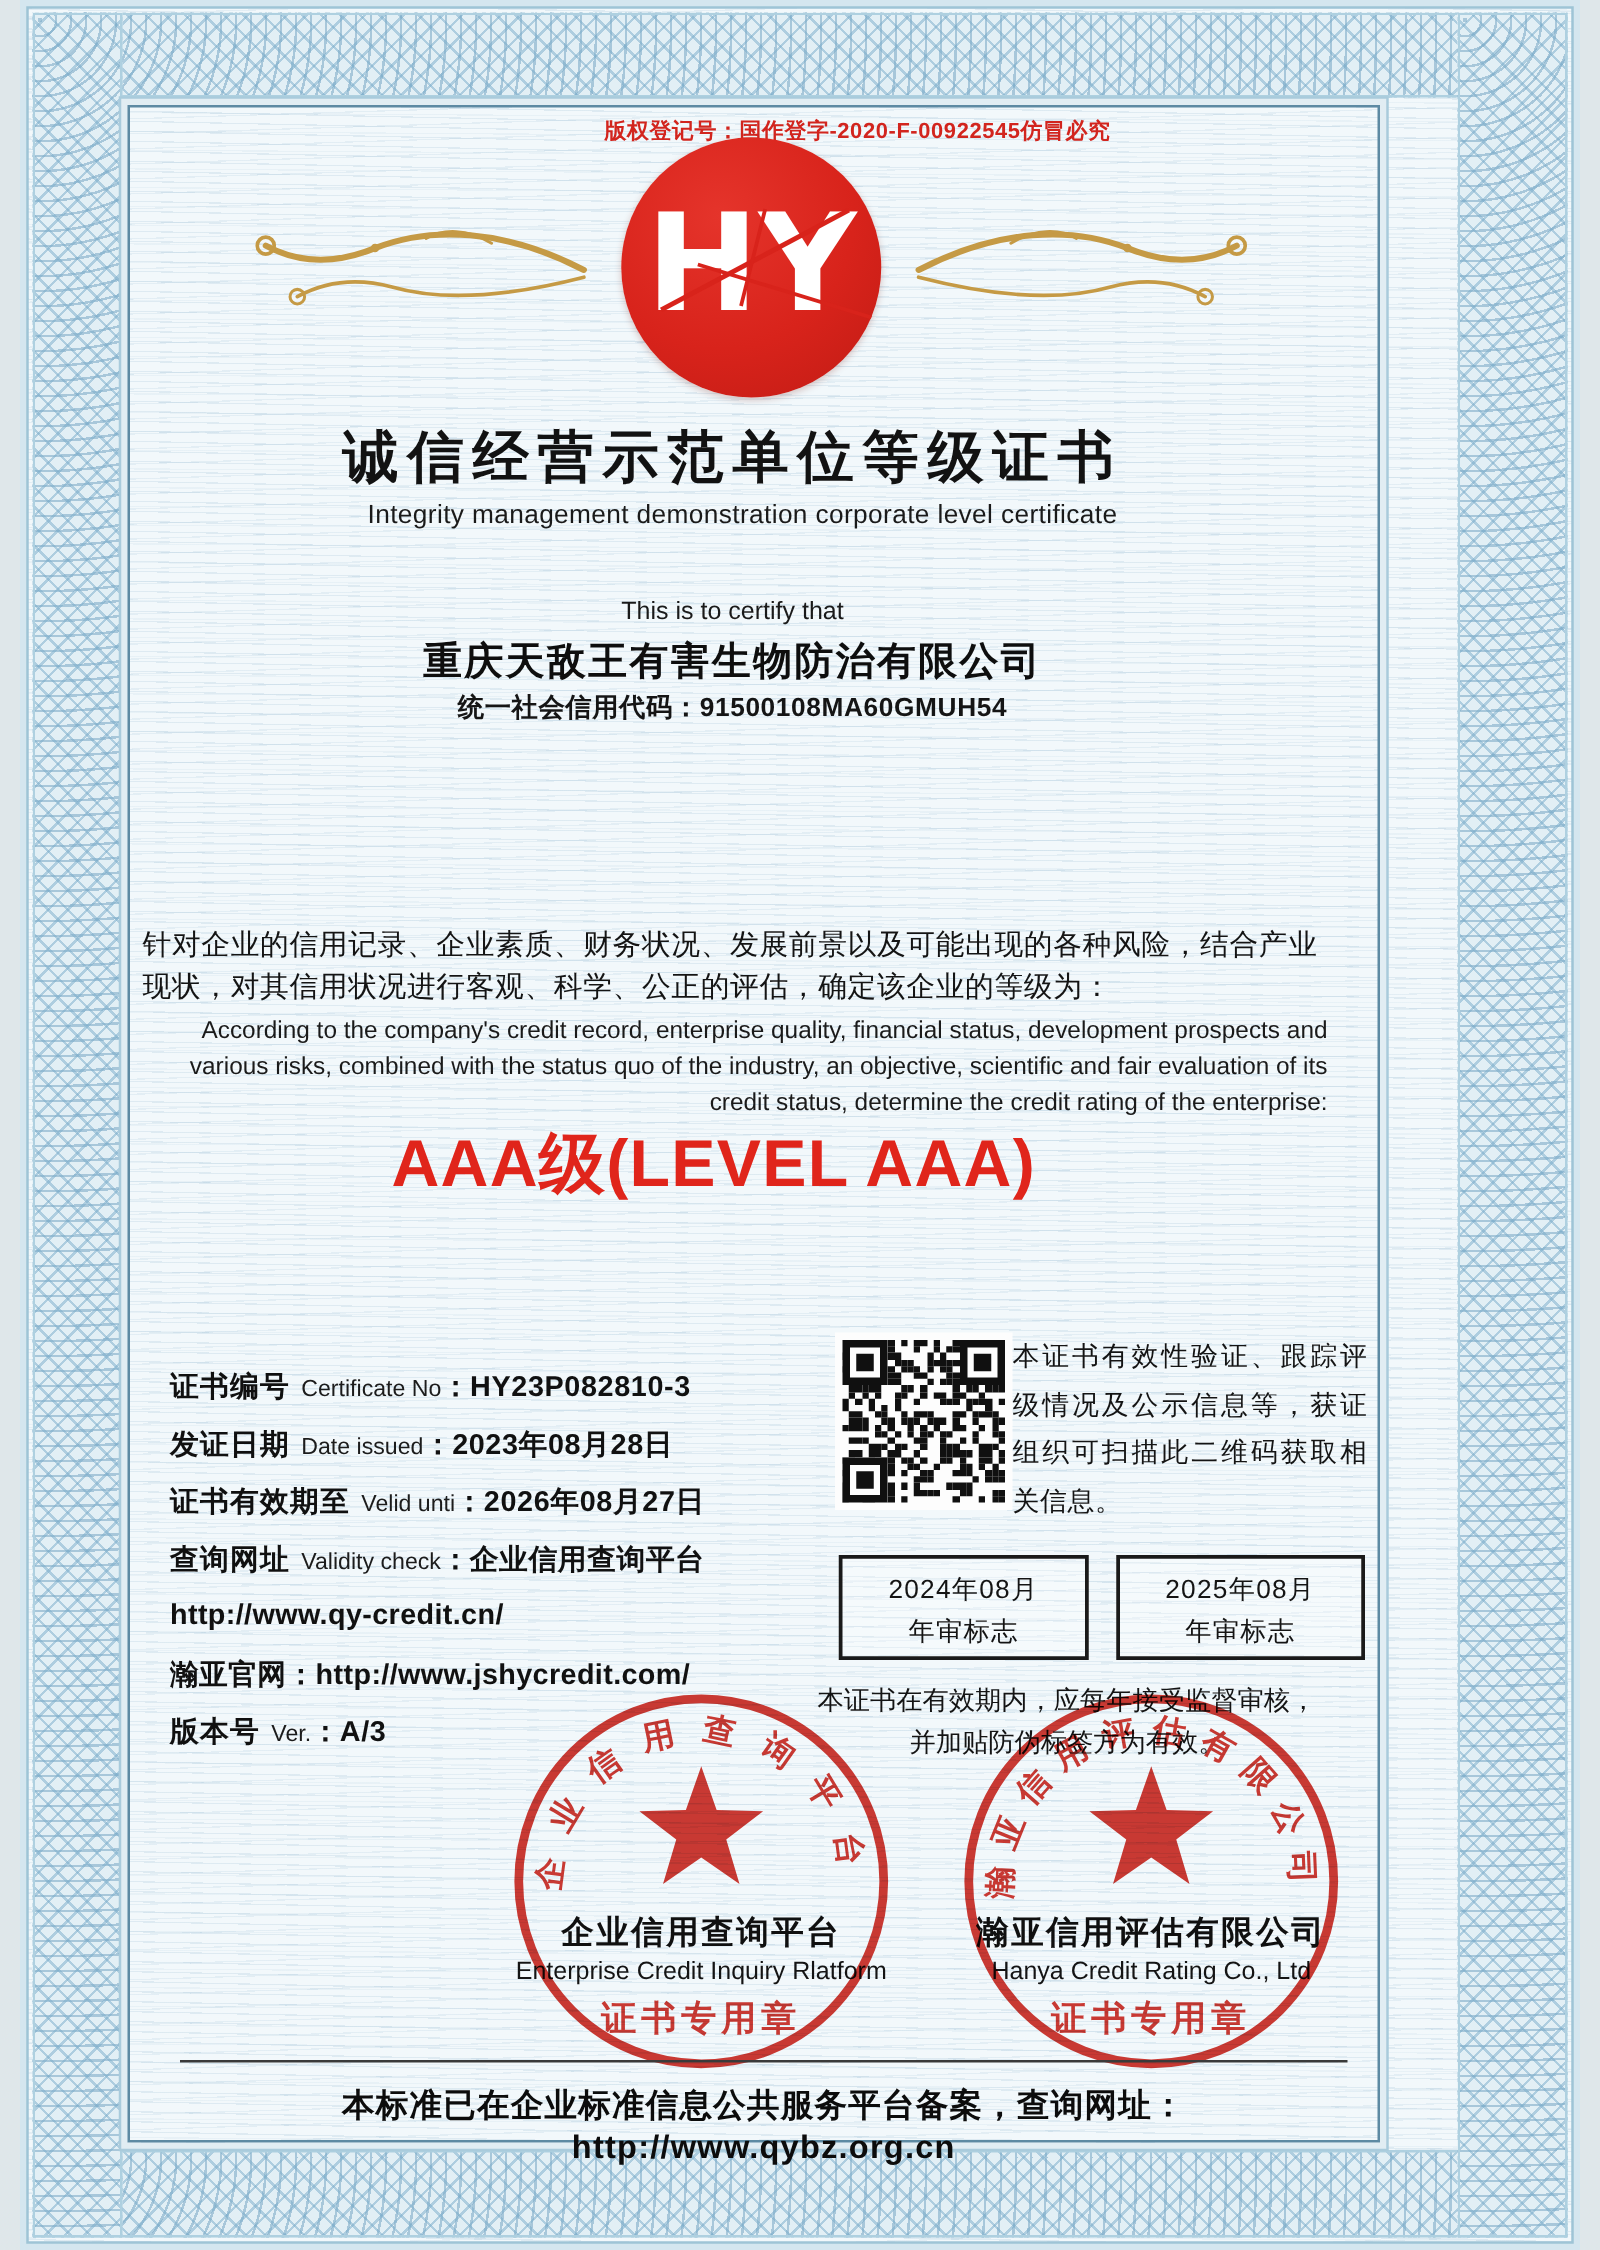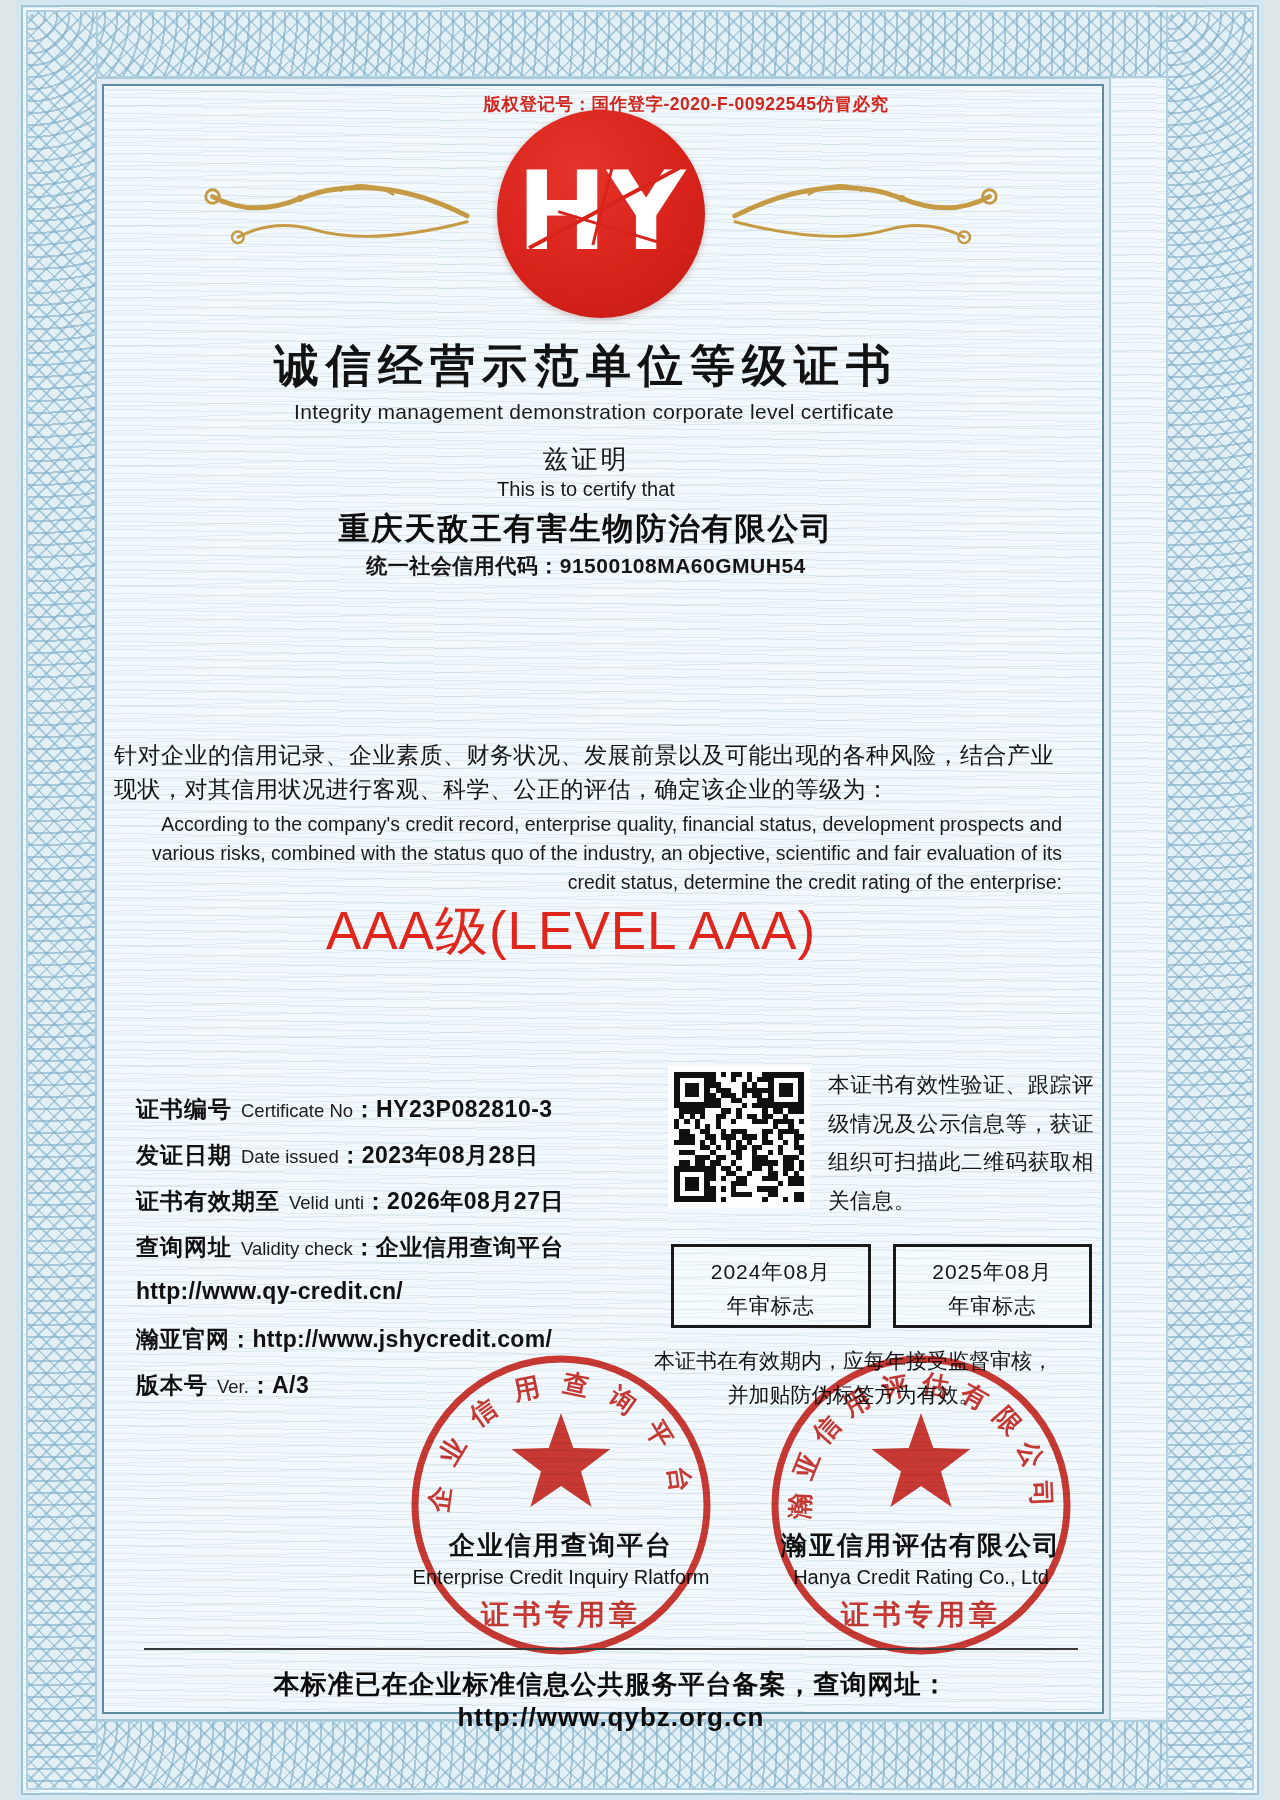--- a/index.html
+++ b/index.html
@@ -87,36 +87,36 @@
     position:absolute; top:650px; left:6px; width:948px; text-align:left;
     font-size:23px; line-height:34px; color:#141414; letter-spacing:.5px;
   }
   .eval-en {
     position:absolute; top:722px; left:6px; width:948px; text-align:right;
     font-size:19.5px; line-height:29px; color:#1a1a1a;
   }
 
   .level-line {
     position:absolute; top:808px; left:0; right:60px; text-align:center;
-    font-size:53px; font-weight:400; color:#e0251b; letter-spacing:1px;
+    font-size:53px; font-weight:700; color:#e0251b; letter-spacing:1px;
   }
   .basis-zh { position:absolute; top:884px; left:0; right:40px; text-align:center; font-size:19.5px; font-weight:600; color:#141414; }
   .basis-en { position:absolute; top:910px; left:0; right:40px; text-align:center; font-size:19.5px; color:#141414; }
 
   
   .details { position:absolute; top:1006px; left:8px; width:562px; }
   .d-row { display:flex; align-items:baseline; height:46px; white-space:nowrap;margin-left:20px; }
   .d-zh { font-size:23px; font-weight:700; color:#101010; letter-spacing:1px; }
   .d-en { font-size:18.5px; color:#1c1c1c; margin-left:9px; }
   .d-colon { font-size:23px; font-weight:700; }
   .d-val { font-size:23px; font-weight:600; letter-spacing:.5px; }
   .d-plain { font-size:23px; font-weight:600; letter-spacing:.3px; }
 
   
-  .qr-block { position:absolute; top:978px; left:560px; right:0; display:flex; gap:18px; }
+  .qr-block { position:absolute; top:978px; left:560px; right:0; display:flex; }
   .qr { position:relative; width:142px; height:142px; background:#fdfdfd; padding:6px; flex:0 0 auto; }
   .qr-grid { display:grid; grid-template-columns:repeat(25,1fr); grid-auto-rows:1fr; width:130px; height:130px; }
   .qr-grid i { display:block; }
   .qr-grid i.on { background:#101010; }
   .qr .f { position:absolute; width:36px; height:36px; border:6px solid #101010; background:#fdfdfd; }
   .f::after { content:""; position:absolute; inset:5px; background:#101010; }
   .f.tl { top:6px; left:6px; } .f.tr { top:6px; right:6px; } .f.bl { bottom:6px; left:6px; }
   .qr-note { flex:1; font-size:21.5px; line-height:38.5px; color:#141414; text-align:justify; letter-spacing:.5px; }
 
   
@@ -182,21 +182,20 @@
           <circle cx="40" cy="66" r="6" stroke-width="2.5"></circle>
           <path d="M200,22 C180,10 160,10 146,18" stroke-width="2.5"></path>
         </g>
         <circle cx="104" cy="26" r="3.5" fill="#c59a45"></circle>
       </svg>
     </div>
 
     <h1 class="title-zh">诚信经营示范单位等级证书</h1>
     <div class="title-en">Integrity management demonstration corporate level certificate</div>
 
-    <div class="certify-zh">兹证明</div>
     <div class="certify-en">This is to certify that</div>
 
     <div class="company-name">重庆天敌王有害生物防治有限公司</div>
     <div class="credit-code">统一社会信用代码：91500108MA60GMUH54</div>
 
     <p class="eval-zh">针对企业的信用记录、企业素质、财务状况、发展前景以及可能出现的各种风险，结合产业现状，对其信用状况进行客观、科学、公正的评估，确定该企业的等级为：</p>
     <p class="eval-en">According to the company's credit record, enterprise quality, financial status, development prospects and various risks, combined with the status quo of the industry, an objective, scientific and fair evaluation of its credit status, determine the credit rating of the enterprise:</p>
 
     <div class="level-line">AAA级(LEVEL AAA)</div>
 

